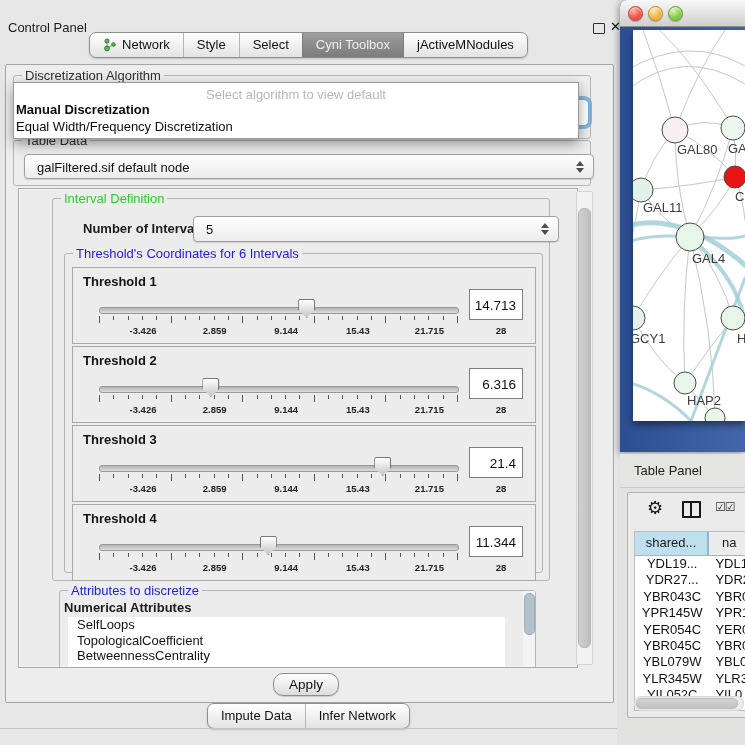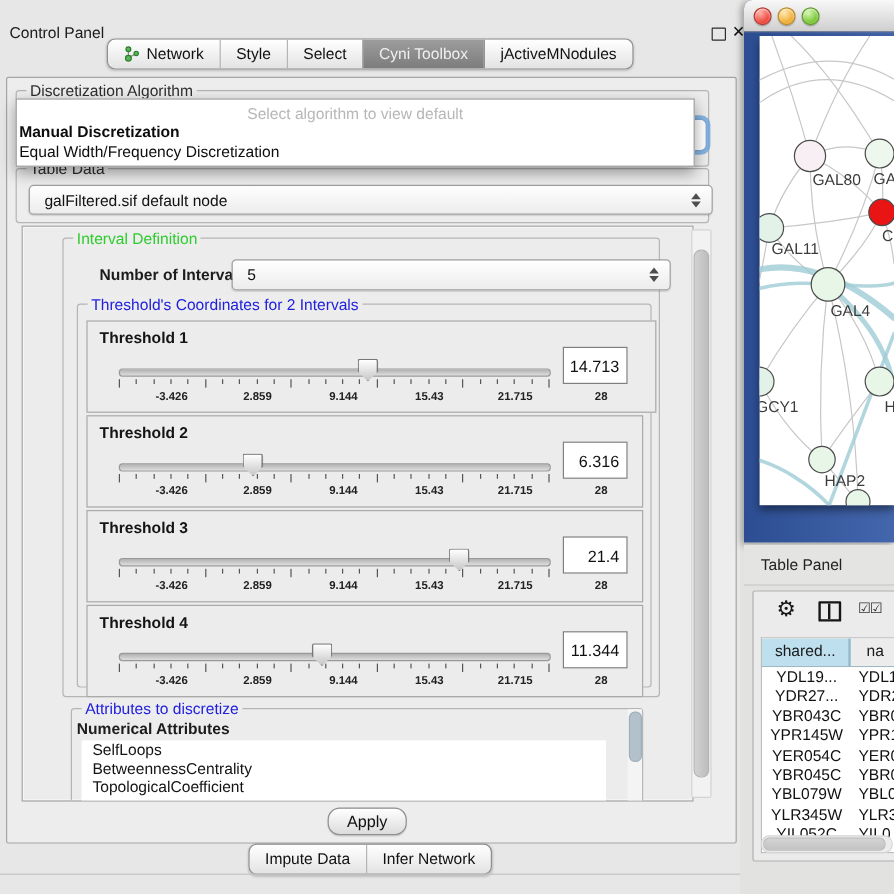--- a/index.html
+++ b/index.html
@@ -187,23 +187,23 @@
         <span class="abs" style="left:30px;top:22px;font-weight:700;">Number of Intervals</span>
         <div class="combo" style="left:140px;top:17px;width:352px;height:24px;">
           <span class="ctext">5</span>
           <span class="spinners">
               <span class="spup"></span>
               <span class="spdn"></span>
             </span>
         </div>
 
         <div class="group" style="left:11px;top:54px;width:477px;height:318px;">
-          <span class="gtitle blue">Threshold's Coordinates for 2 Intervals</span>
-
-          <div class="tbox" style="top:13px;padding-left:11px;">
+          <span class="gtitle blue">Threshold's Coordinates for 6 Intervals</span>
+
+          <div class="tbox" style="top:13px;">
             <span class="tlabel">Threshold 1</span>
             <div class="track"></div>
             <div class="thumb" style="left: 225.137px;"></div>
             <div class="ticks">
                 <span class="tick major" style="left: 0%;"></span>
                 <span class="tick" style="left: 4%;"></span>
                 <span class="tick" style="left: 8%;"></span>
                 <span class="tick" style="left: 12%;"></span>
                 <span class="tick" style="left: 16%;"></span>
                 <span class="tick major" style="left: 20%;"></span>
@@ -365,22 +365,22 @@
             <div class="valuebox">11.344</div>
           </div>
         </div>
       </div>
 
       <div class="group" style="left:40px;top:401px;width:475px;height:112px;">
         <span class="gtitle blue">Attributes to discretize</span>
         <span class="abs" style="left:4px;top:9px;font-weight:700;">Numerical Attributes</span>
         <div id="attr-list">
             <div class="attr-item">SelfLoops</div>
+            <div class="attr-item">TopologicalCoefficient</div>
             <div class="attr-item">BetweennessCentrality</div>
-            <div class="attr-item">TopologicalCoefficient</div>
           </div>
         <div id="attr-scroll">
             <div id="attr-thumb"></div>
           </div>
       </div>
     </div>
 
     <div class="vscroll abs">
         <div class="vthumb"></div>
       </div>

